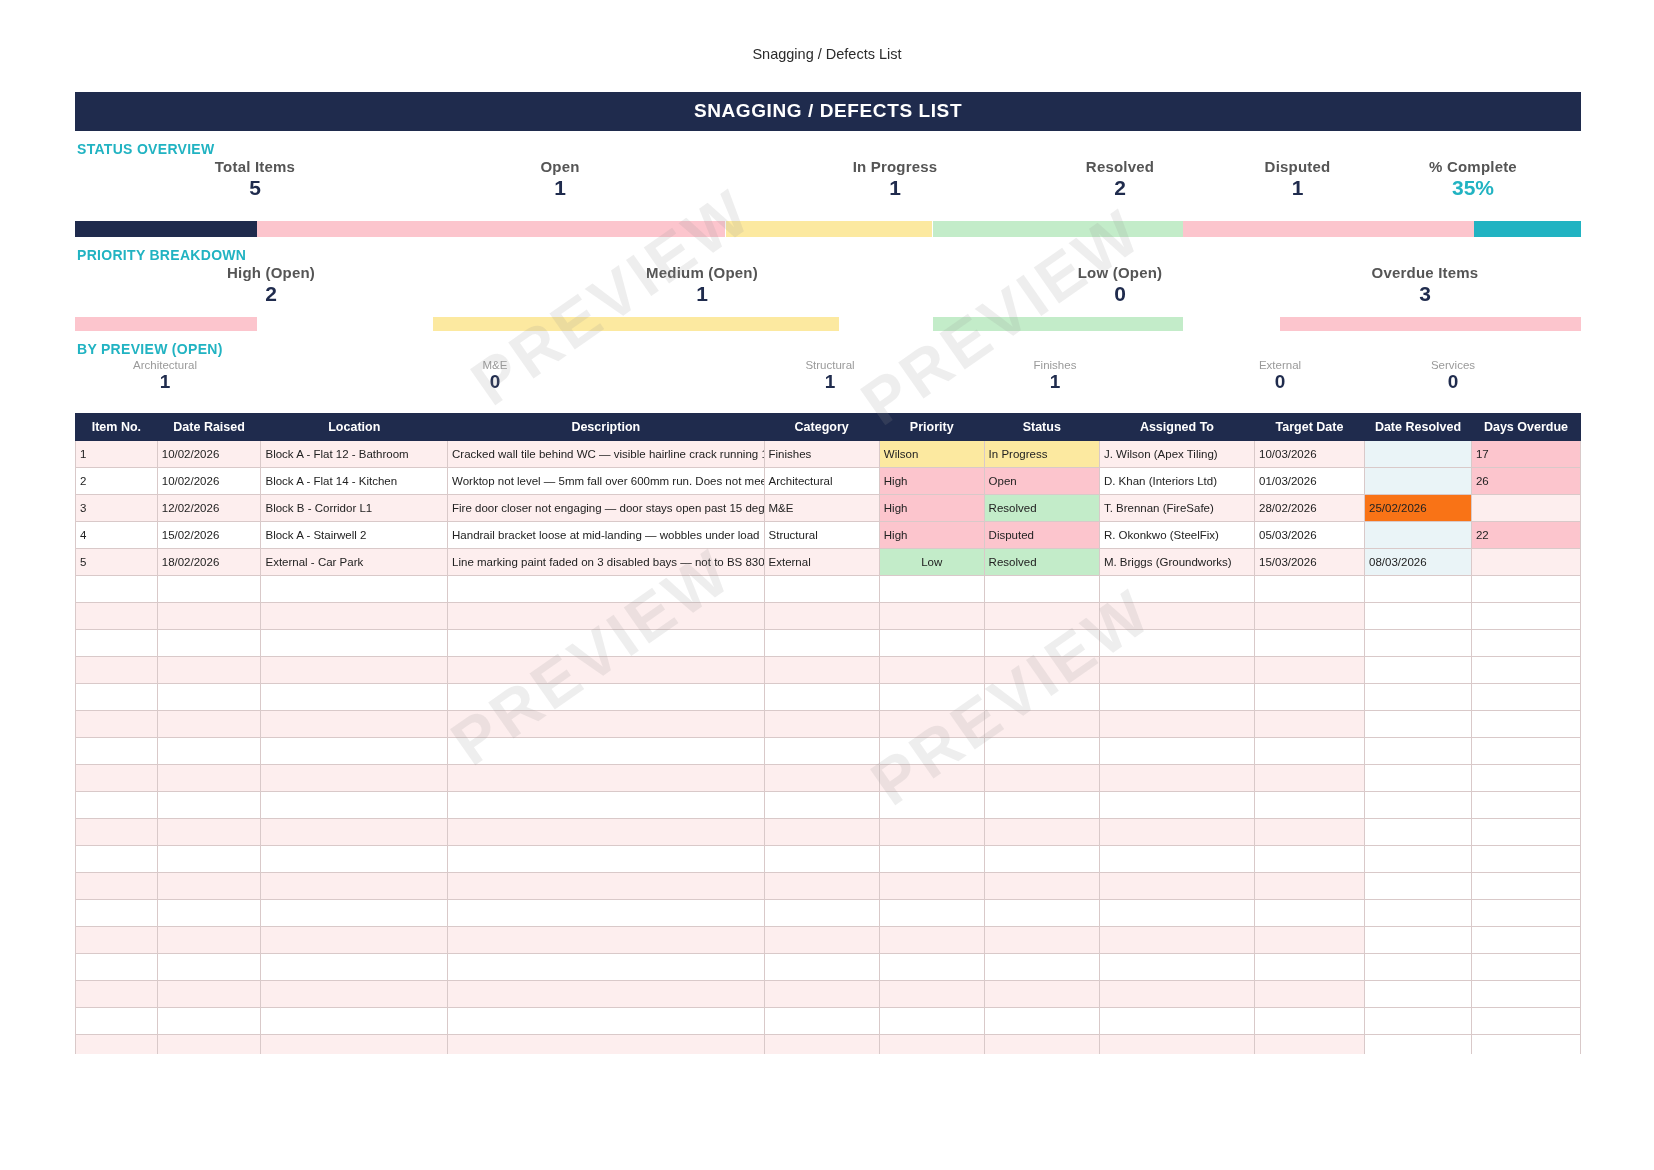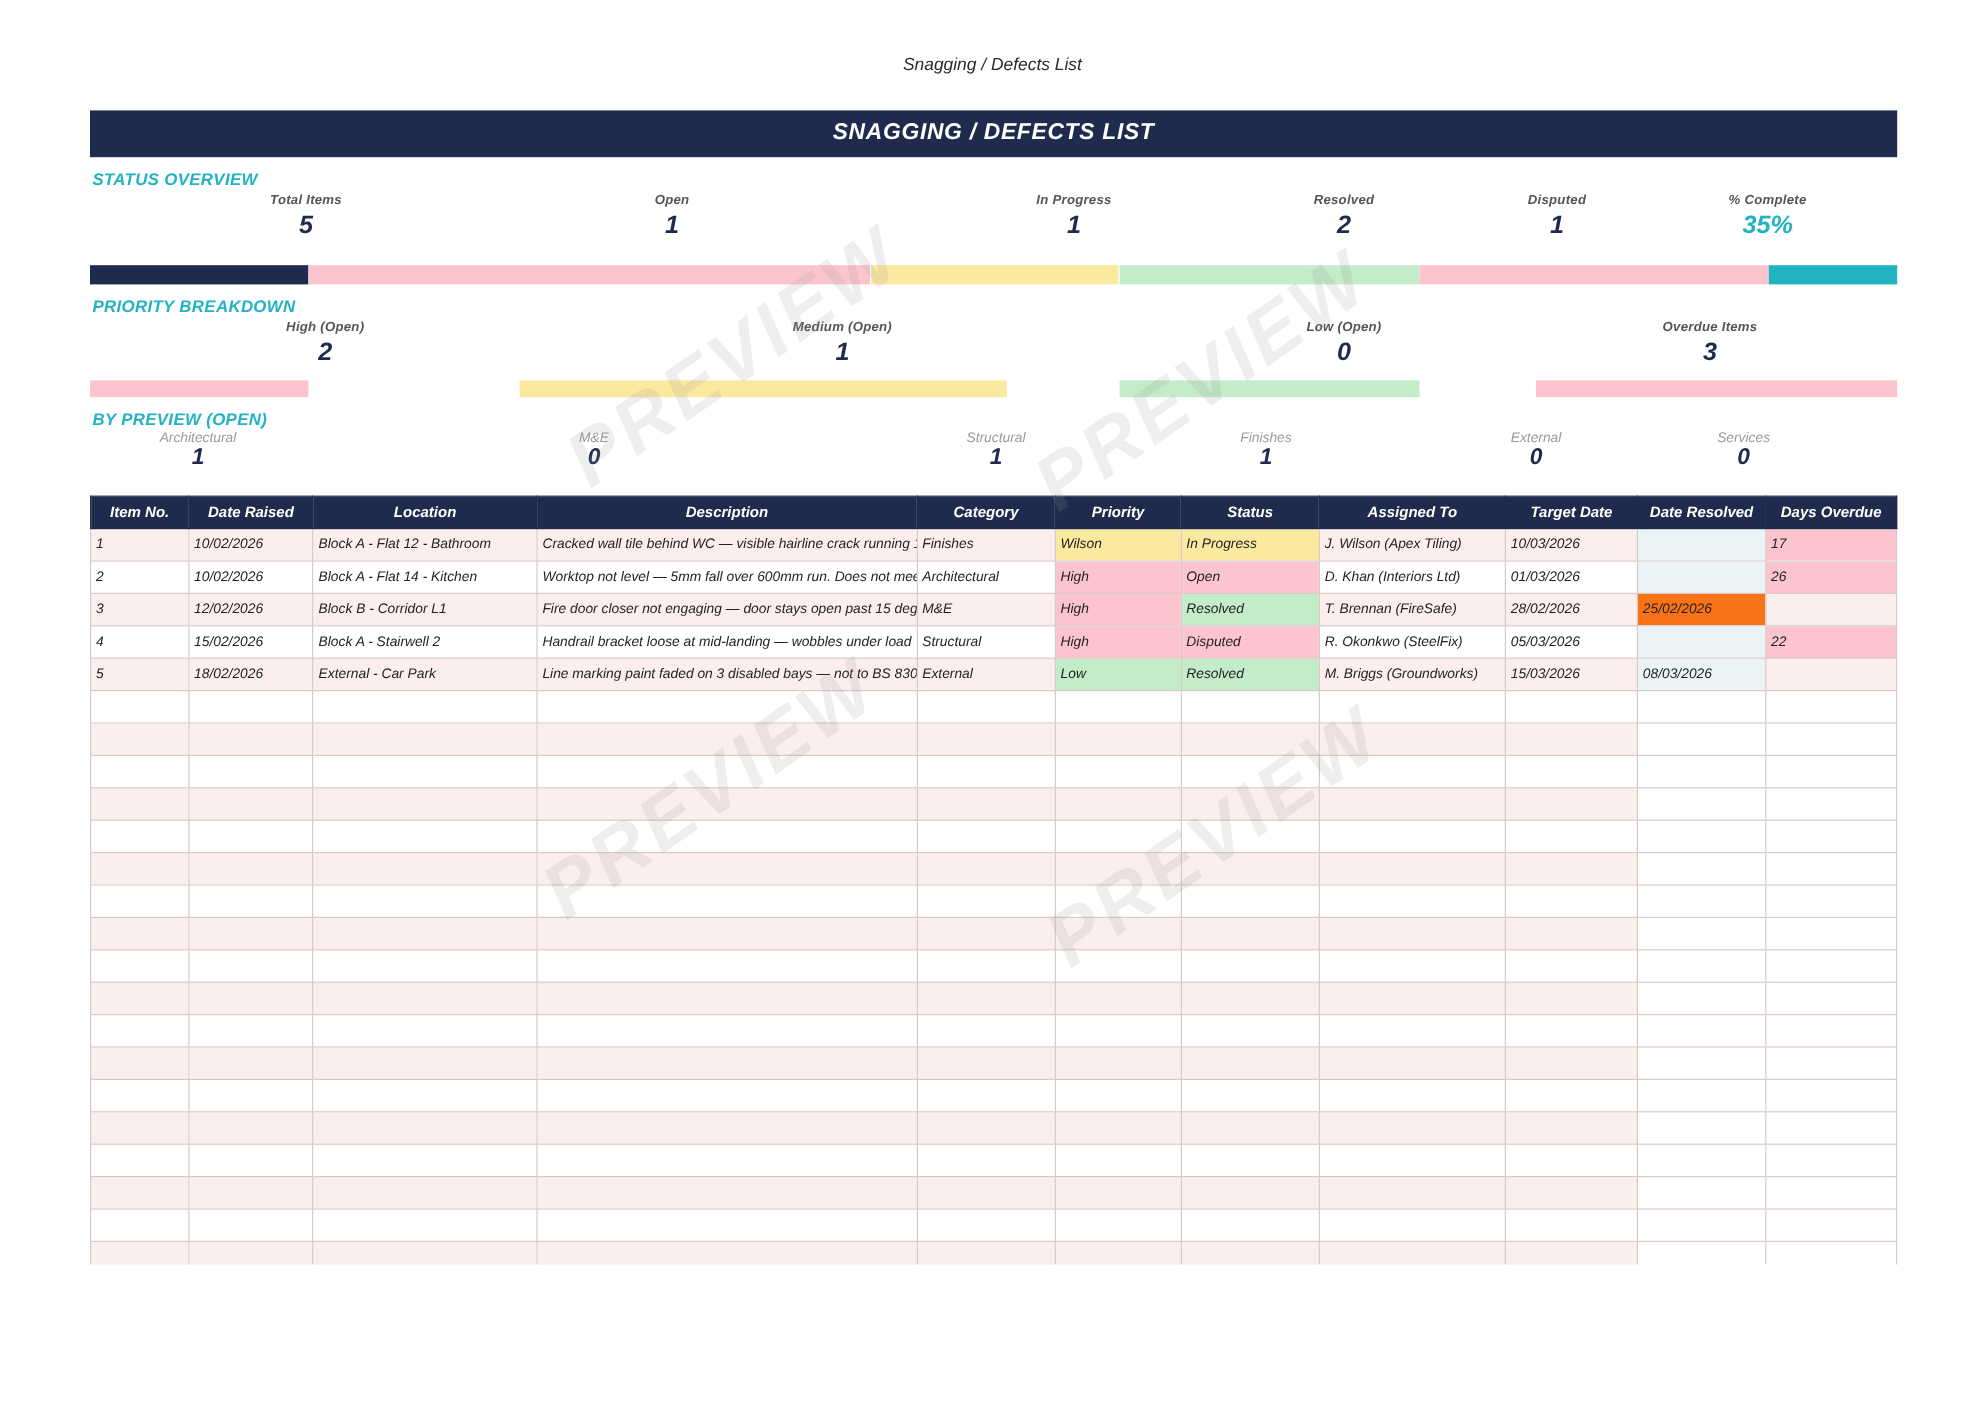--- a/index.html
+++ b/index.html
@@ -7,21 +7,20 @@
     padding: 0;
     background: #ffffff;
     font-family: "Liberation Sans", sans-serif;
   }
   #page {
     position: relative;
     width: 1654px;
     height: 1054px;
     overflow: hidden;
     background: #ffffff;
-    font-style: italic;
   }
   .doc-title {
     position: absolute;
     top: 46px;
     left: 0;
     width: 1654px;
     text-align: center;
     font-size: 14.5px;
     color: #2b2b2b;
   }
@@ -52,21 +51,21 @@
     position: relative;
     width: 100%;
     height: 62px;
   }
   .kpi {
     position: absolute;
     top: 0;
     text-align: center;
   }
   .kpi .k-label {
-    font-size: 11px;
+    font-size: 15px;
     color: #555555;
     font-weight: bold;
     letter-spacing: 0.2px;
     line-height: 16px;
   }
   .kpi .k-value {
     font-size: 21px;
     font-weight: bold;
     color: #1f2b4d;
     line-height: 26px;
@@ -342,21 +341,21 @@
             <td>05/03/2026</td>
             <td class="lightblue" style="background: rgb(234, 244, 247);"></td>
             <td style="background: rgb(252, 197, 205);">22</td>
           </tr>
           <tr class="r-odd">
             <td>5</td>
             <td>18/02/2026</td>
             <td>External - Car Park</td>
             <td class="desc">Line marking paint faded on 3 disabled bays — not to BS 8300 standard</td>
             <td>External</td>
-            <td style="background: rgb(195, 236, 201);">Low</td>
+            <td style="background: rgb(195, 236, 201); text-align: center;">Low</td>
             <td style="background: rgb(195, 236, 201);">Resolved</td>
             <td>M. Briggs (Groundworks)</td>
             <td>15/03/2026</td>
             <td class="lightblue" style="background: rgb(234, 244, 247);">08/03/2026</td>
             <td></td>
           </tr>
           <tr class="r-even">
             <td>&nbsp;</td>
             <td>&nbsp;</td>
             <td>&nbsp;</td>

